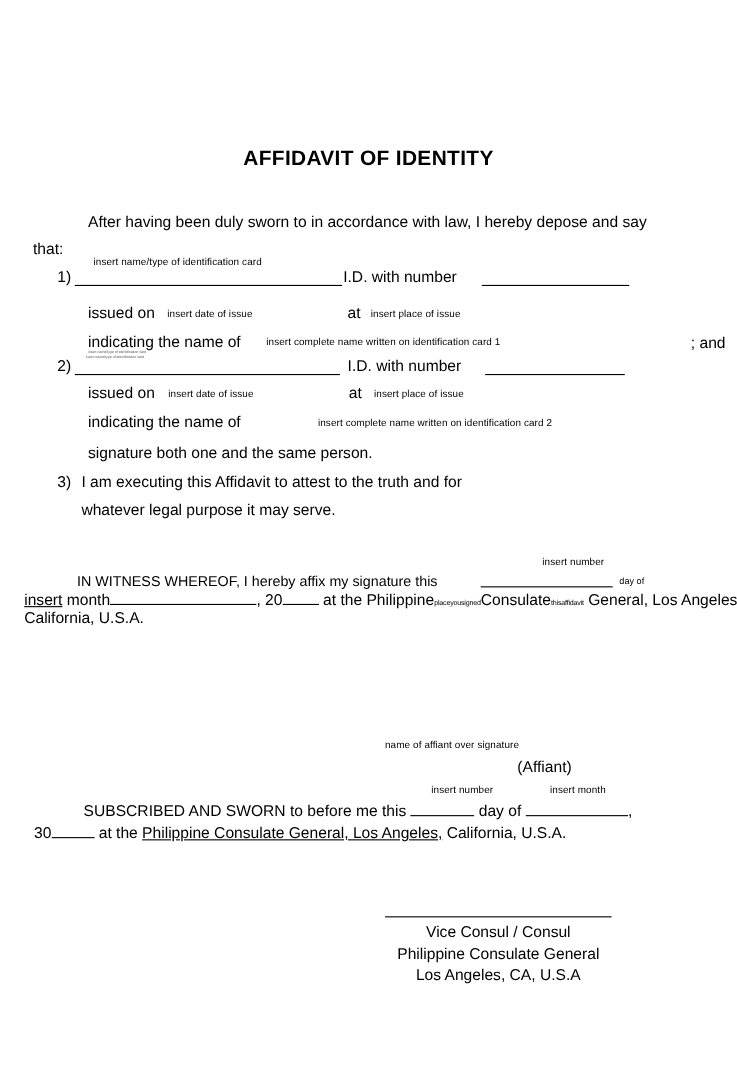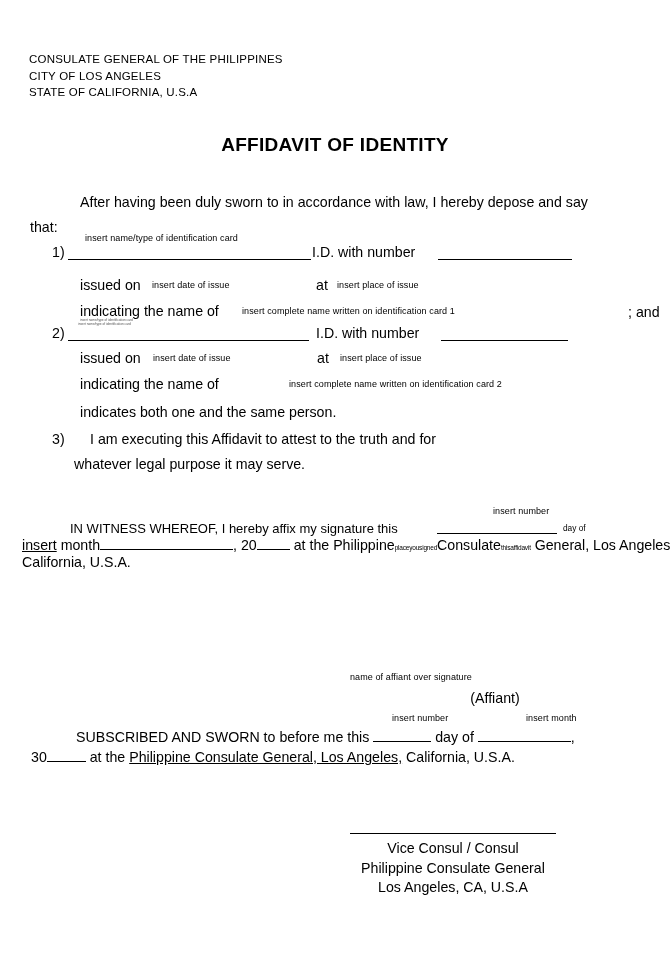--- a/index.html
+++ b/index.html
@@ -91,25 +91,20 @@
     border-top: 1.2px solid #000;
   }
 
   .center-blk { position: absolute; text-align: center; }
 </style>
 </head>
 <body>
 
 <div class="page">
 
-  <div class="letterhead">
-    <div>CONSULATE GENERAL OF THE PHILIPPINES</div>
-    <div>CITY OF LOS ANGELES</div>
-    <div>STATE OF CALIFORNIA, U.S.A</div>
-  </div>
 
   <div class="doc-title">AFFIDAVIT OF IDENTITY</div>
 
   <div class="intro">
     <span class="indent"></span><span>After having been duly sworn to in accordance with law, I hereby depose and say</span><br>
     <span>that:</span>
   </div>
 
   <div class="tiny blk" style="left:85px; top:233px;">insert name/type of identification card</div>
 
@@ -142,45 +137,45 @@
   <span class="uline" style="position:absolute; left:441px; top:324px; width:127px; height:16px;"></span>
 
   <div class="blk" style="left:80px; top:350px;">issued on</div>
   <div class="tiny blk" style="left:153px; top:353px;">insert date of issue</div>
   <div class="blk" style="left:317px; top:350px;">at</div>
   <div class="tiny blk" style="left:340px; top:353px;">insert place of issue</div>
 
   <div class="blk" style="left:80px; top:376px;">indicating the name of</div>
   <div class="tiny blk" style="left:253px; top:379px;padding-left:36px;">insert complete name written on identification card 2</div>
 
-  <div class="blk" style="left:80px; top:404px;">indicates both one and the same person.</div>
+  <div class="blk" style="left:80px; top:404px;">signature both one and the same person.</div>
 
   <div class="marker" style="left:52px; top:431px;">3)</div>
-  <div class="blk" style="left:74px; top:431px;margin-left:16px;">I am executing this Affidavit to attest to the truth and for</div>
+  <div class="blk" style="left:74px; top:431px;">I am executing this Affidavit to attest to the truth and for</div>
   <div class="blk" style="left:74px; top:456px;">whatever legal purpose it may serve.</div>
 
   <div class="tiny blk" style="left:493px; top:506px;">insert number</div>
 
   <div class="blk" style="left:70px; top:521px; font-size:13px;">IN WITNESS WHEREOF,  I hereby affix my signature this</div>
 
   <span class="uline" style="position:absolute; left:437px; top:531px; width:120px; height:2px;"></span>
 
   <div class="blk" style="left:563px; top:523px; font-size:8.3px;">day of</div>
 
   <div class="witness" style="left:22px; top:534px; white-space:nowrap;">
     <span class="u-under">insert</span><span> month</span><span class="uline" style="width:133px; height:15px;"></span><span>, 20</span><span class="uline" style="width:33px; height:15px;"></span>&nbsp;<span>at the Philippine</span><span class="squish">placeyousigned</span><span>Consulate</span><span class="squish">thisaffidavit</span><span> General, Los Angeles,</span>
   </div>
 
   <div class="blk" style="left:22px; top:554px;">California, U.S.A.</div>
 
   <div class="tiny blk" style="left:350px; top:672px;">name of affiant over signature</div>
   <div class="center-blk" style="left:350px; top:690px; width:290px; font-size:14.2px;">(Affiant)</div>
 
   <div class="tiny blk" style="left:392px; top:713px;">insert number</div>
-  <div class="tiny blk" style="left:500px; top:713px;margin-left:26px;">insert month</div>
+  <div class="tiny blk" style="left:500px; top:713px;">insert month</div>
 
   <div class="blk" style="left:76px; top:726px; white-space:nowrap;">
     <span>SUBSCRIBED AND SWORN to before me this</span>&nbsp;<span class="uline" style="width:58px; height:15px;"></span>&nbsp;<span>day of</span>&nbsp;<span class="uline" style="width:93px; height:15px;"></span><span>,</span>
   </div>
 
   <div class="blk" style="left:31px; top:746px; white-space:nowrap;">
     <span>30</span><span class="uline" style="width:39px; height:15px;"></span>&nbsp;<span>at the</span>&nbsp;<span class="u-under">Philippine Consulate General, Los Angeles,</span>&nbsp;<span>California, U.S.A.</span>
   </div>
 
   <div class="rule" style="left:350px; top:833px; width:206px;"></div>

